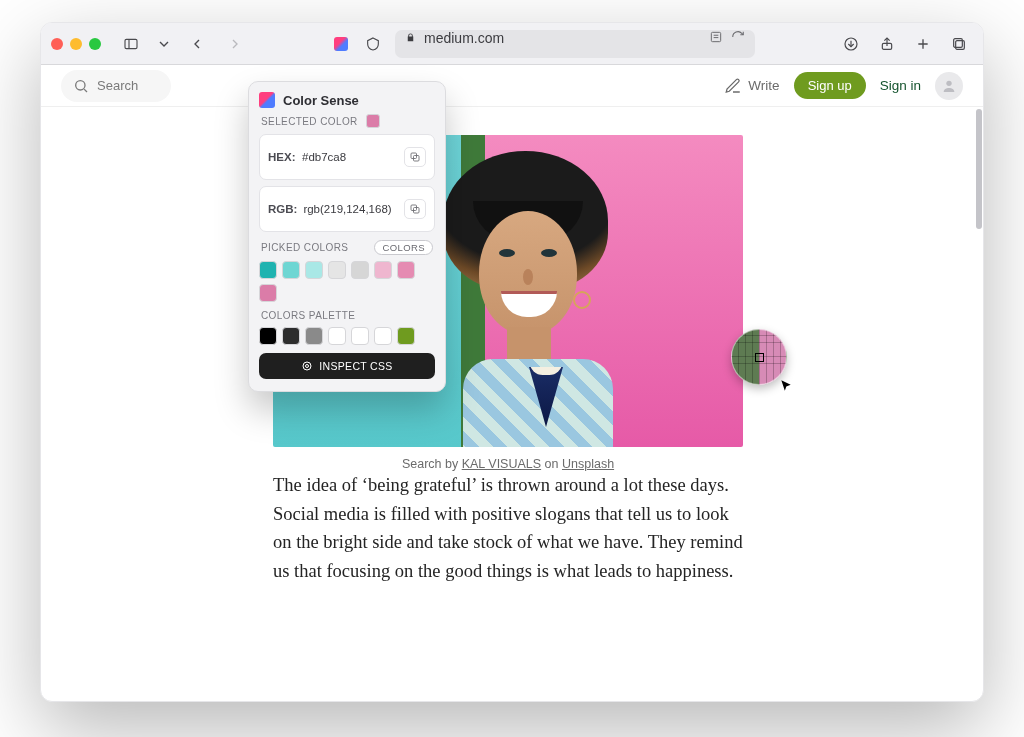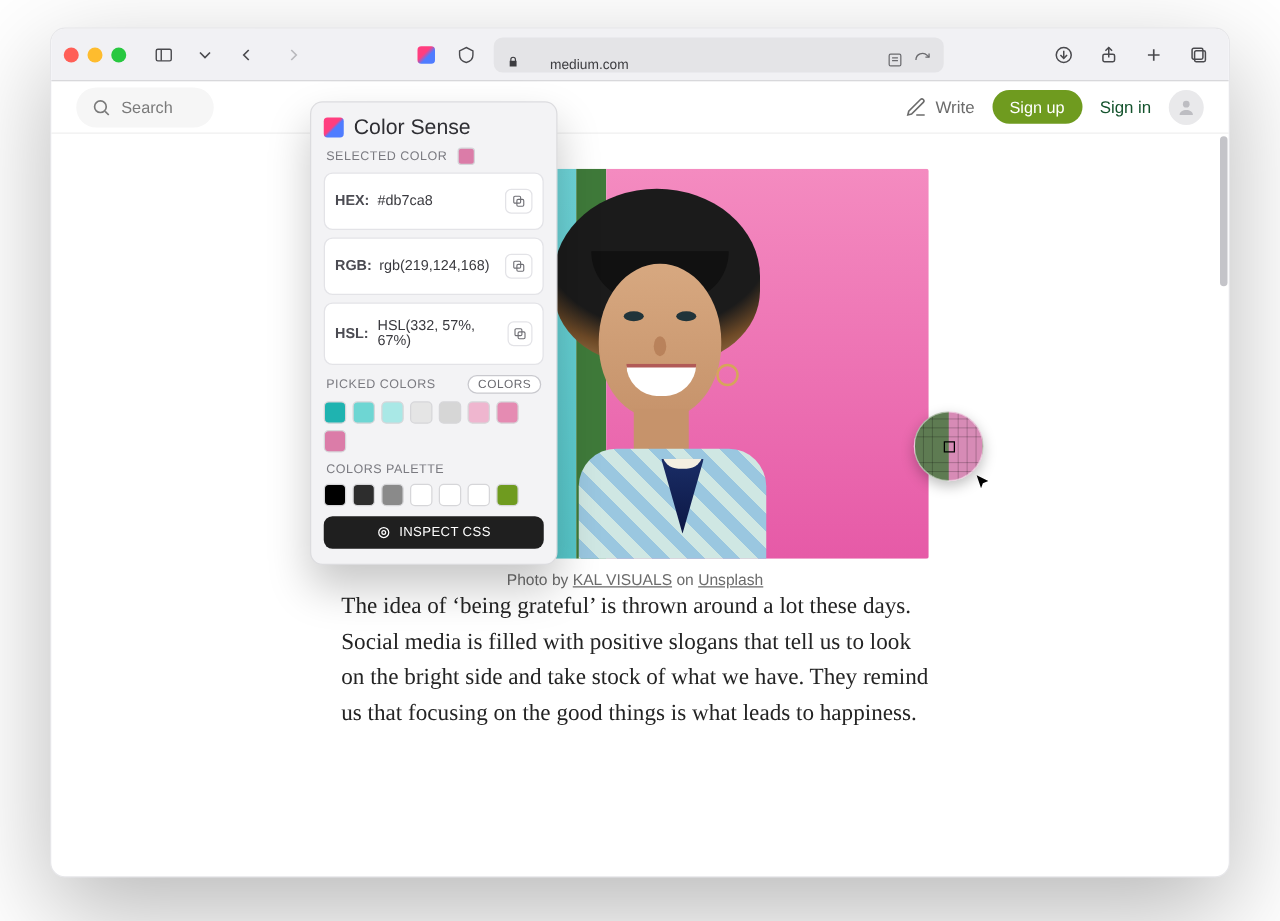--- a/index.html
+++ b/index.html
@@ -23,21 +23,21 @@
   
   .tbar{height:42px;background:var(--toolbar-bg);border-bottom:1px solid var(--toolbar-border);display:flex;align-items:center;gap:10px;padding:0 10px;}
   .traffic{display:flex;gap:7px;margin-right:6px}
   .tl{width:12px;height:12px;border-radius:50%}
   .tl.r{background:#ff5f57}.tl.y{background:#febc2e}.tl.g{background:#28c840}
   .tbtn{width:28px;height:26px;border-radius:6px;display:flex;align-items:center;justify-content:center;color:#4a4a4e}
   .tbtn svg{width:16px;height:16px}
   .center{flex:1;display:flex;align-items:center;justify-content:center;gap:8px}
   .ext-logo{width:14px;height:14px;border-radius:3px;background:linear-gradient(135deg,#ff3e7f 0 40%,#4f7cff 60% 100%);}
   .ext-box{width:20px;height:20px;display:flex;align-items:center;justify-content:center}
-  .url{height:28px;background:var(--url-bg);border-radius:7px;display:flex;align-items:flex-end;gap:24px;padding:0 10px;min-width:360px;color:#3c3c40;font-size:11px}
+  .url{height:28px;background:var(--url-bg);border-radius:7px;display:flex;align-items:flex-start;gap:8px;padding:0 10px;min-width:360px;color:#3c3c40;font-size:14px}
   .url .lock svg{width:11px;height:11px}
   .url .right{margin-left:auto;display:flex;gap:8px;color:#6a6a6e}
   .right-tools{display:flex;gap:8px;margin-left:auto}
   
   .mhead{height:42px;border-bottom:1px solid #efefef;display:flex;align-items:center;padding:0 20px;gap:14px}
   .mlogo{display:flex;align-items:center;gap:6px;font-weight:700;font-size:22px;letter-spacing:-.5px}
   .mlogo .dots{display:flex}
   .mlogo .dots span{display:inline-block;background:#000}
   .mlogo .dots .a{width:18px;height:18px;border-radius:50%}
   .mlogo .dots .b{width:9px;height:18px;border-radius:50%/50%;margin-left:1px}
@@ -72,21 +72,21 @@
   .earring{position:absolute;left:160px;top:146px;width:18px;height:18px;border:2px solid #d6a55a;border-radius:50%}
   .cone{position:absolute;left:116px;top:222px;width:34px;height:60px;background:linear-gradient(#1a2d66,#0c1744);clip-path:polygon(50% 100%,0 0,100% 0)}
   .cone::before{content:"";position:absolute;top:-22px;left:1px;width:32px;height:30px;border-radius:50% 50% 40% 40%;background:#f4efe1}
   .caption{margin-top:10px;text-align:center;color:#6b6b6b;font-size:12.5px}
   .caption a{text-decoration:underline;color:#6b6b6b}
   .quote{margin:34px 0 26px;border-left:3px solid #242424;padding:2px 0 2px 18px;font-family:Georgia,"Times New Roman",serif;font-style:italic;font-size:19px;line-height:1.55;color:#2d2d2d}
   .para{font-family:Georgia,"Times New Roman",serif;font-size:18.5px;line-height:1.55;color:#242424;margin:0 0 24px}
   
   .panel{position:absolute;left:207px;top:58px;width:198px;background:var(--panel-bg);border:1px solid var(--panel-border);border-radius:10px;box-shadow:0 18px 34px rgba(0,0,0,.22);padding:10px 10px 12px}
   .panel .hdr{display:flex;align-items:center;gap:8px;margin-bottom:6px}
-  .panel .hdr .ttl{font-size:17px;font-weight:400;color:#2e2e33}
+  .panel .hdr .ttl{font-size:13px;font-weight:700;color:#2e2e33}
   .panel .plogo{width:16px;height:16px;border-radius:3px;background:linear-gradient(135deg,#ff3e7f 0 45%,#4f7cff 55% 100%)}
   .secLabel{display:flex;align-items:center;gap:8px;font-size:10px;letter-spacing:.04em;color:#7a7a80;margin:6px 2px 6px}
   .swatch-sm{width:14px;height:14px;border-radius:3px;border:1px solid #d4d4d8}
   .cardrow{background:#fff;border:1px solid #e3e3e7;border-radius:7px;padding:12px 8px;margin-bottom:6px;display:flex;align-items:center;font-size:11.5px;color:#3a3a3f;gap:6px}
   .cardrow .lbl{font-weight:600;color:#4b4b52;min-width:28px}
   .cardrow .copy{margin-left:auto;width:22px;height:20px;border:1px solid #e3e3e7;border-radius:5px;display:flex;align-items:center;justify-content:center;color:#6f6f75}
   .cardrow .copy svg{width:12px;height:12px}
   .chips{display:flex;flex-wrap:wrap;gap:5px;margin:4px 0 8px}
   .chip{width:18px;height:18px;border-radius:4px;border:1px solid var(--chip-border);background:#fff}
   .clear{margin-left:auto;font-size:9.5px;border:1px solid #c9c9ce;border-radius:9px;padding:1px 7px;color:#6a6a70;background:#fff}
@@ -236,21 +236,21 @@
               <div class="eyeR"></div>
             <div class="nose"></div>
               <div class="mouth"></div>
               <div class="earring"></div>
             <div class="neck"></div>
               <div class="body"></div>
             <div class="cone"></div>
           </div>
         </div>
         <div class="caption">
-          <span>Photo by </span><a>KAL VISUALS</a><span> on </span><a>Unsplash</a>
+          <span>Search by </span><a>KAL VISUALS</a><span> on </span><a>Unsplash</a>
         </div>
         <p class="para">The idea of ‘being grateful’ is thrown around a lot these days. Social media is filled with positive slogans that tell us to look on the bright side and take stock of what we have. They remind us that focusing on the good things is what leads to happiness.</p>
 
       </div>
     </div>
 
     <div class="panel">
       <div class="hdr">
         <div class="plogo"></div>
         <div class="ttl">Color Sense</div>
@@ -267,30 +267,20 @@
         <span class="copy">
             <svg viewBox="0 0 24 24" fill="none" stroke="currentColor" stroke-width="1.8">
               <rect x="9" y="9" width="11" height="11" rx="2"></rect>
               <rect x="4" y="4" width="11" height="11" rx="2"></rect>
             </svg>
           </span>
       </div>
       <div class="cardrow">
         <span class="lbl">RGB:</span>
         <span>rgb(219,124,168)</span>
-        <span class="copy">
-            <svg viewBox="0 0 24 24" fill="none" stroke="currentColor" stroke-width="1.8">
-              <rect x="9" y="9" width="11" height="11" rx="2"></rect>
-              <rect x="4" y="4" width="11" height="11" rx="2"></rect>
-            </svg>
-          </span>
-      </div>
-      <div class="cardrow">
-        <span class="lbl">HSL:</span>
-        <span>HSL(332, 57%, 67%)</span>
         <span class="copy">
             <svg viewBox="0 0 24 24" fill="none" stroke="currentColor" stroke-width="1.8">
               <rect x="9" y="9" width="11" height="11" rx="2"></rect>
               <rect x="4" y="4" width="11" height="11" rx="2"></rect>
             </svg>
           </span>
       </div>
 
       <div class="secLabel" style="margin-top:8px">
         <span>PICKED COLORS</span>

